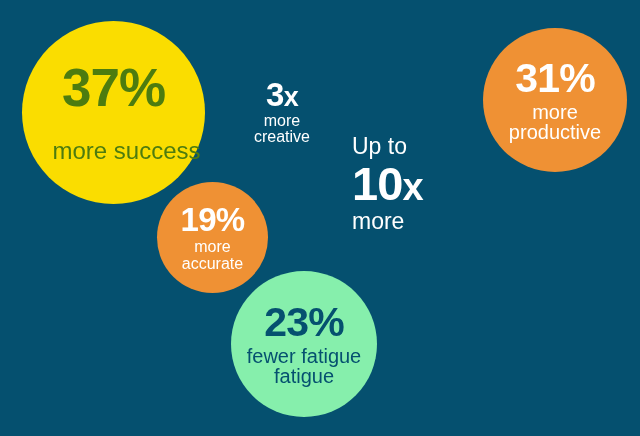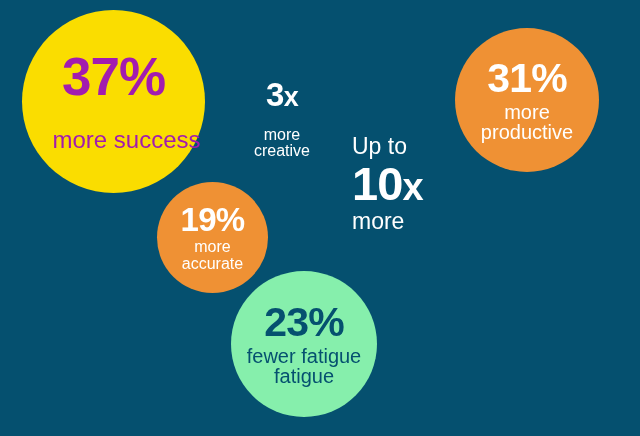--- a/index.html
+++ b/index.html
@@ -39,25 +39,25 @@
   }
   .stat-label {
     line-height: 1.02;
     display: block;
     font-weight: 400;
   }
 
   
   #bubble-success {
     left: 22px;
-    top: 10px;
+    top: 21px;
     width: 183px;
     height: 183px;
     background: #fadd00;
-    color: #a21caf;
+    color: #4d7c0f;
     gap: 21px;
   }
   #bubble-success .stat-value {
     font-size: 53px;
     margin-bottom: 4px;
   }
   #bubble-success .stat-label {
     font-size: 24px;
     margin-left: 26px;
   }
@@ -92,21 +92,21 @@
   #bubble-fatigue .stat-value {
     font-size: 41px;
     margin-bottom: 3px;
   }
   #bubble-fatigue .stat-label {
     font-size: 20px;
   }
 
   
   #bubble-productive {
-    left: 455px;
+    left: 483px;
     top: 28px;
     width: 144px;
     height: 144px;
     background: #ef9134;
     color: #ffffff;
   }
   #bubble-productive .stat-value {
     font-size: 41px;
     margin-bottom: 3px;
   }
@@ -118,21 +118,21 @@
   #stat-creative {
     position: absolute;
     left: 232px;
     top: 78px;
     width: 100px;
     text-align: center;
     color: #ffffff;
   }
   #stat-creative .stat-value {
     font-size: 33px;
-    margin-bottom: 16px;
+    margin-bottom: 2px;
   }
   #stat-creative .stat-value .unit {
     font-size: 27px;
   }
   #stat-creative .stat-label {
     font-size: 16px;
   }
 
   
   #stat-engaged {

